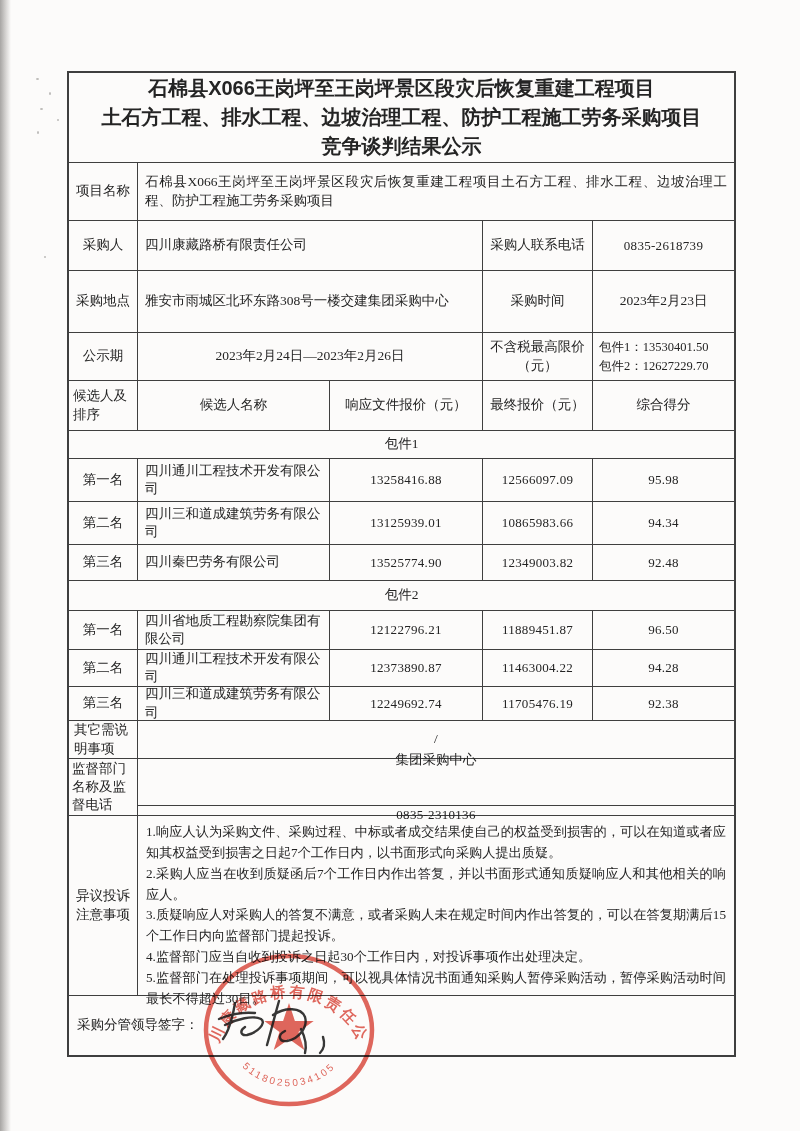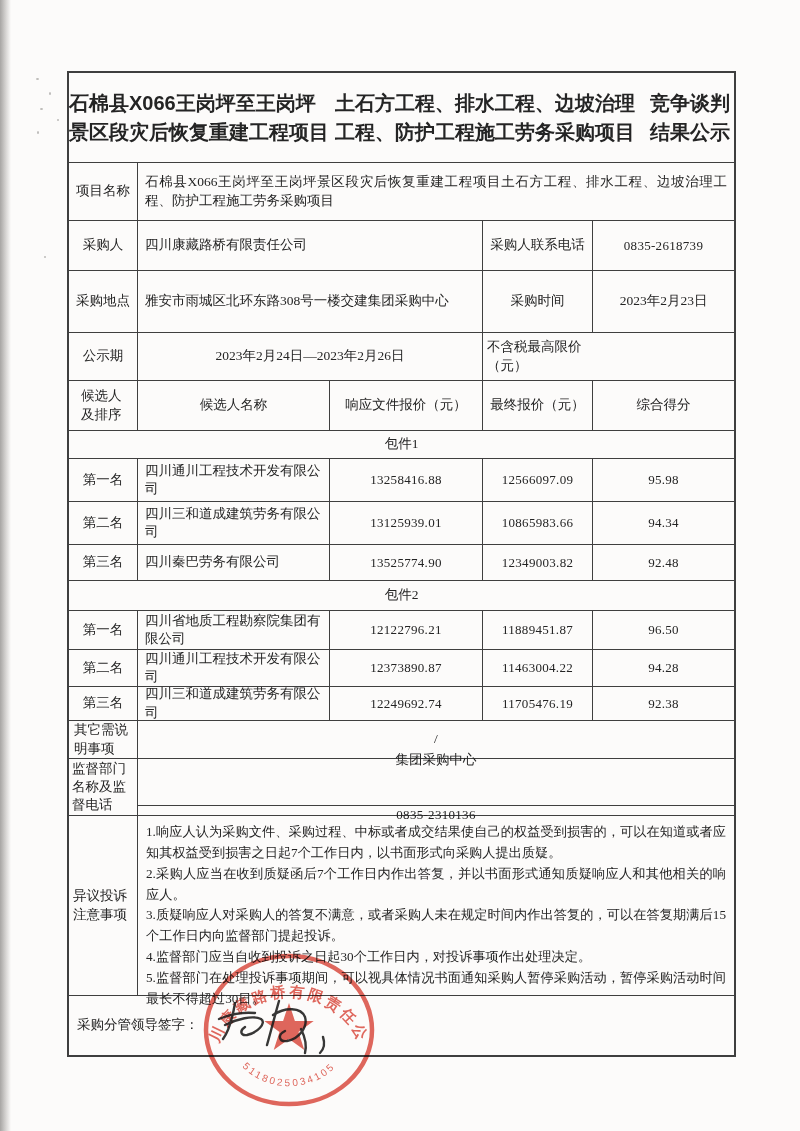--- a/index.html
+++ b/index.html
@@ -30,34 +30,34 @@
     border:2.2px solid var(--line);
     background:var(--paper);
     font-size:13.5px;
     line-height:1.35;
   }
   .row{display:flex;border-top:1.6px solid var(--line);}
   .row:first-child{border-top:none;}
   .c{
     border-left:1.6px solid var(--line);
     display:flex;align-items:center;justify-content:center;
-    padding:2px 4px;text-align:left;
+    padding:2px 4px;text-align:center;
   }
   .c:first-child{border-left:none;}
   .w1{width:68px;flex:0 0 68px;}
   .w2{width:192px;flex:0 0 192px;}
   .w3{width:153px;flex:0 0 153px;}
   .w4{width:110px;flex:0 0 110px;}
   .w23{width:345px;flex:0 0 345px;}
   .flex1{flex:1 1 auto;}
   .left{justify-content:flex-start;text-align:left;padding-left:7px;padding-right:7px;}
   .just{text-align:justify;}
 
   .r-title{
-    flex-direction:row;align-items:center;justify-content:center;
+    flex-direction:column;align-items:center;justify-content:center;
     height:89px;
     font-family:"Liberation Sans","DejaVu Sans",sans-serif;
     font-weight:700;font-size:20px;line-height:29px;
   }
   .band{font-size:13.5px;}
   .num{font-size:13px;letter-spacing:.3px;}
   .maxprice{flex-direction:column;align-items:flex-start;justify-content:center;
     font-size:12.5px;line-height:1.5;padding-left:6px;}
   .col2{flex-direction:column;align-items:stretch;padding:0;}
   .sub{flex:1;display:flex;align-items:center;justify-content:center;}
@@ -108,24 +108,28 @@
       <div class="c w1">采购地点</div>
       <div class="c w23 left">雅安市雨城区北环东路308号一楼交建集团采购中心</div>
       <div class="c w4">采购时间</div>
       <div class="c flex1">2023年2月23日</div>
     </div>
 
     <div class="row" style="height:48px">
       <div class="c w1">公示期</div>
       <div class="c w23">2023年2月24日—2023年2月26日</div>
       <div class="c w4">不含税最高限价（元）</div>
+      <div class="c flex1 maxprice">
+        <span>包件1：13530401.50</span>
+        <span>包件2：12627229.70</span>
+      </div>
     </div>
 
     <div class="row" style="height:50px">
-      <div class="c w1 left" style="padding-left:12px">候选人及排序</div>
+      <div class="c w1 left" style="padding-left:4px">候选人及排序</div>
       <div class="c w2">候选人名称</div>
       <div class="c w3">响应文件报价（元）</div>
       <div class="c w4">最终报价（元）</div>
       <div class="c flex1">综合得分</div>
     </div>
 
     <div class="row" style="height:28px">
       <div class="c flex1 band">包件1</div>
     </div>
 

